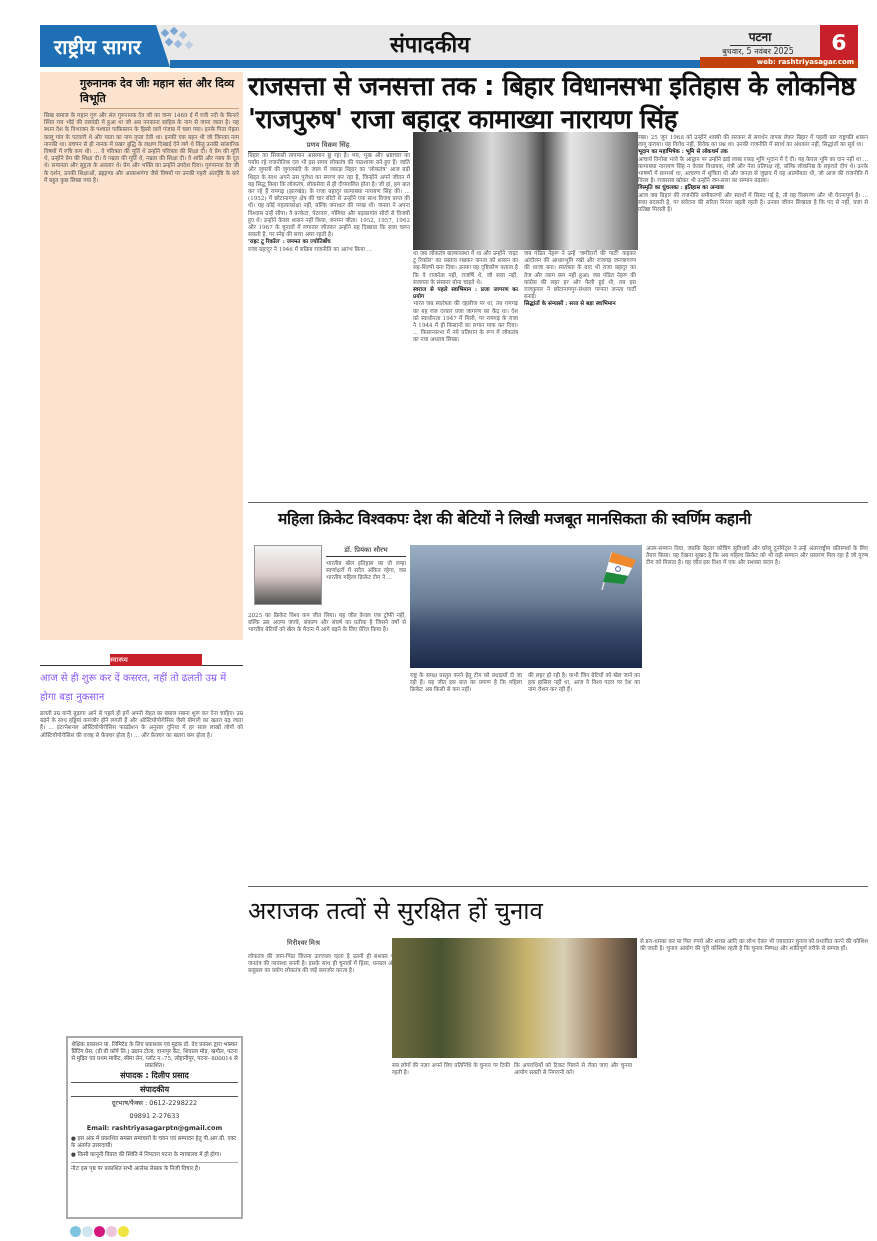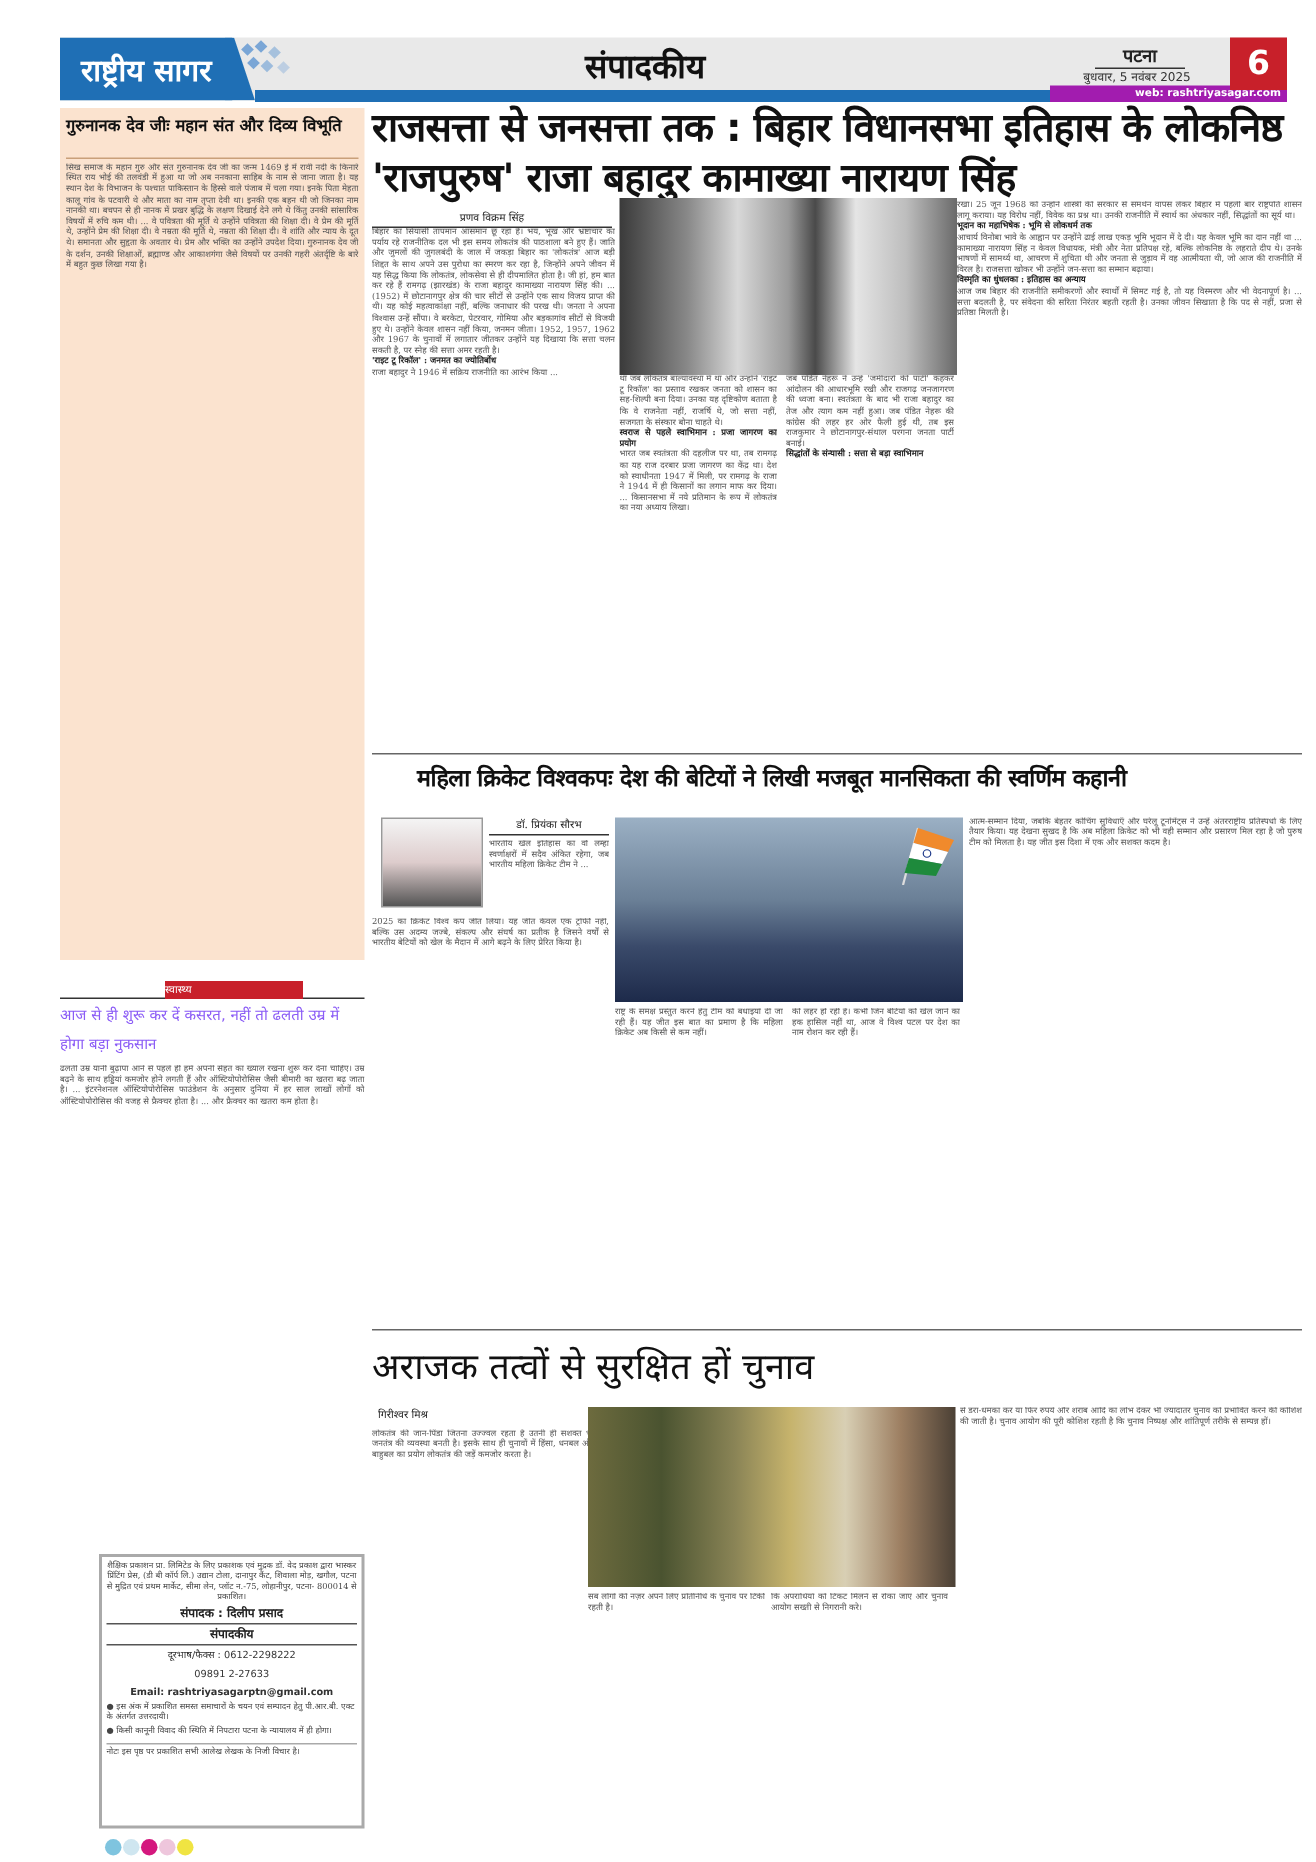--- a/index.html
+++ b/index.html
@@ -10,24 +10,24 @@
   .mast{left:40px;top:25px;width:818px;height:42px;background:#e9e9e9;}
   .mast-logo{left:40px;top:25px;width:115px;height:42px;background:#1f6fb5;color:#fff;font-family:"DejaVu Sans",sans-serif;font-weight:bold;font-size:20px;display:flex;align-items:center;justify-content:center;clip-path:polygon(0 0,100% 0,100% 100%,0 100%);}
   .mast-slant{left:150px;top:25px;width:20px;height:42px;background:#1f6fb5;clip-path:polygon(0 0,30% 0,100% 100%,0 100%);}
   .mast-dots{left:160px;top:28px;width:40px;height:22px;}
   .mast-dots span{position:absolute;width:6px;height:6px;background:#7aa6d6;transform:rotate(45deg);}
   .mast-title{left:330px;top:28px;width:200px;height:30px;font-family:"DejaVu Sans",sans-serif;font-weight:bold;font-size:22px;text-align:center;color:#111;}
   .mast-city{left:730px;top:28px;width:60px;font-family:"DejaVu Sans",sans-serif;font-weight:bold;font-size:12px;text-align:center;border-bottom:1px solid #333;}
   .mast-date{left:703px;top:45px;width:110px;font-family:"DejaVu Sans",sans-serif;font-size:8px;text-align:center;color:#333;}
   .mast-page{left:820px;top:25px;width:38px;height:35px;background:#c8202a;color:#fff;font-family:"DejaVu Sans",sans-serif;font-weight:bold;font-size:22px;display:flex;align-items:center;justify-content:center;}
   .mast-bar{left:170px;top:60px;width:688px;height:8px;background:#1f6fb5;}
-  .mast-web{left:700px;top:57px;width:158px;height:11px;background:#a21caf;color:#fff;font-family:"DejaVu Sans",sans-serif;font-size:7px;font-weight:bold;text-align:right;padding-right:4px;line-height:11px;}
+  .mast-web{left:700px;top:57px;width:158px;height:11px;background:#c2410c;color:#fff;font-family:"DejaVu Sans",sans-serif;font-size:7px;font-weight:bold;text-align:right;padding-right:4px;line-height:11px;}
   
   .guru{left:40px;top:72px;width:203px;height:568px;background:#fbe3cf;padding:3px 4px;}
-  .guru h2{font-family:"DejaVu Sans",sans-serif;font-size:11px;font-weight:bold;color:#111;border-bottom:1px solid #c9a07a;padding-bottom:15px;margin-bottom:3px;}
+  .guru h2{font-family:"DejaVu Sans",sans-serif;font-size:11px;font-weight:bold;color:#111;border-bottom:1px solid #c9a07a;padding-bottom:3px;margin-bottom:3px;margin-left:36px;}
   .txt{font-size:5.6px;line-height:7.2px;color:#555;text-align:justify;overflow:hidden;}
   .txt .b{font-weight:bold;color:#222;}
   .health-tag{left:110px;top:654px;width:92px;height:12px;background:#c8202a;color:#fff;font-family:"DejaVu Sans",sans-serif;font-size:7px;text-align:left;line-height:12px;}
   .health-rule{left:40px;top:665px;width:203px;height:1px;background:#333;}
   .health-h{left:40px;top:668px;width:203px;font-family:"DejaVu Sans",sans-serif;font-size:10px;line-height:19px;color:#8b5cf6;}
   .health-body{left:40px;top:710px;width:203px;height:322px;}
   .imprint{left:66px;top:1036px;width:177px;height:183px;border:2px solid #aaa;padding:3px;font-size:5.5px;line-height:7px;text-align:center;color:#444;}
   .imprint .row{border-bottom:1px solid #555;padding:3px 0;font-family:"DejaVu Sans",sans-serif;font-size:8px;font-weight:bold;color:#222;}
   .imprint .ph{font-family:"DejaVu Sans",sans-serif;font-size:6.5px;padding:3px 0;color:#333;}
   .imprint .em{font-family:"DejaVu Sans",sans-serif;font-size:6.5px;font-weight:bold;color:#333;padding:2px 0;}
@@ -49,21 +49,21 @@
   .author-name{left:326px;top:545px;width:80px;font-size:7px;text-align:center;border-bottom:1px solid #333;padding-bottom:2px;}
   .art2-c0{left:326px;top:560px;width:80px;height:48px;}
   .art2-c1{left:248px;top:612px;width:158px;height:270px;}
   .photo2{left:410px;top:545px;width:232px;height:123px;background:linear-gradient(180deg,#9bb0c4 0%,#6a7f96 45%,#3a4a6a 70%,#1d2a4a 100%);}
   .flag{left:600px;top:550px;width:38px;height:40px;}
   .art2-c2{left:410px;top:672px;width:112px;height:210px;}
   .art2-c3{left:528px;top:672px;width:112px;height:210px;}
   .art2-c4{left:646px;top:545px;width:222px;height:337px;}
   
   .h3{left:248px;top:893px;width:620px;font-family:"DejaVu Sans",sans-serif;font-size:24px;color:#111;text-align:left;}
-  .byline3{left:252px;top:938px;width:90px;font-size:7px;}
+  .byline3{left:287px;top:938px;width:90px;font-size:7px;font-family:Liberation Serif, serif;}
   .art3-c1{left:248px;top:953px;width:148px;height:285px;}
   .photo3{left:392px;top:938px;width:245px;height:120px;background:linear-gradient(90deg,#6d6b3e 0%,#4a5330 20%,#8a8456 40%,#c6b36c 55%,#d8cfb4 70%,#9d7f62 85%,#4b4035 100%);}
   .art3-c2{left:392px;top:1062px;width:118px;height:176px;}
   .art3-c3{left:514px;top:1062px;width:118px;height:176px;}
   .art3-c4{left:640px;top:938px;width:228px;height:300px;}
 </style>
 </head>
 <body>
 
 <div class="abs mast"></div>

